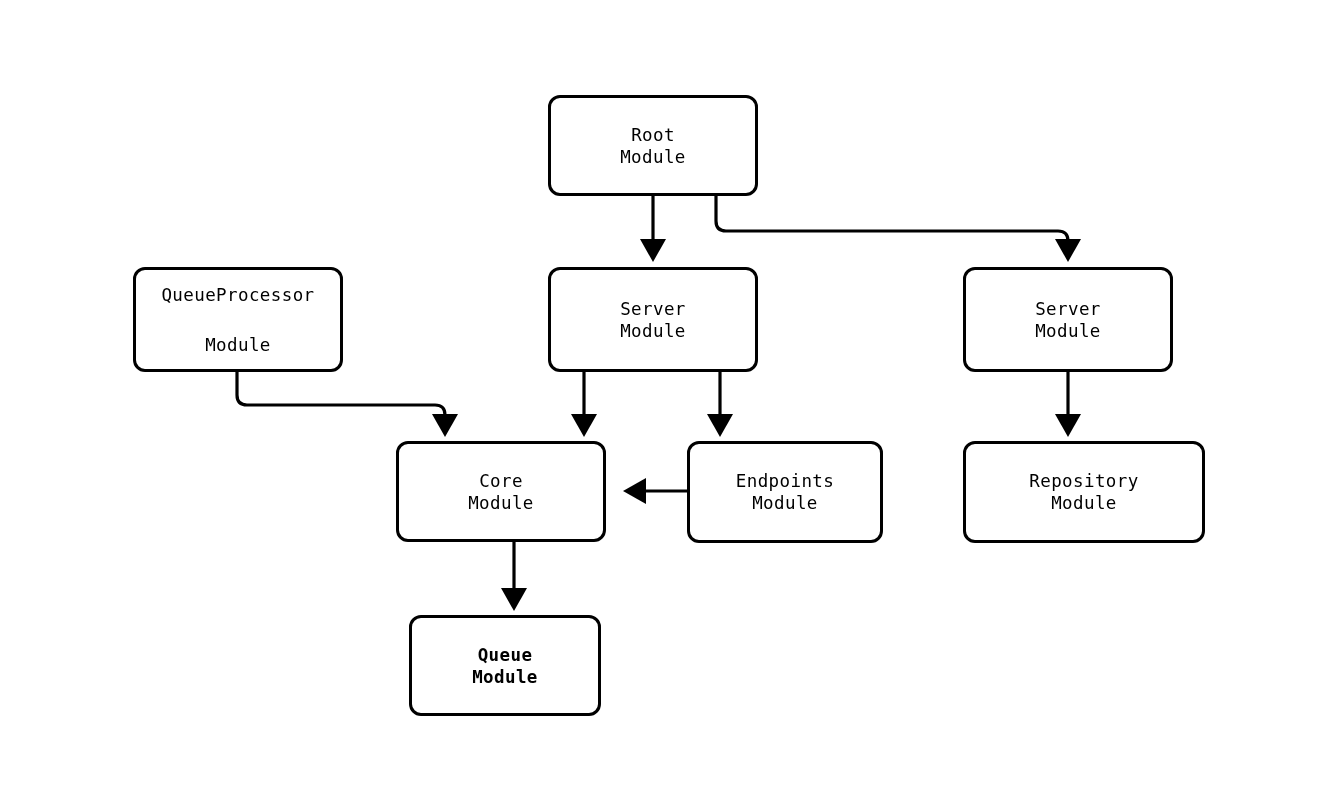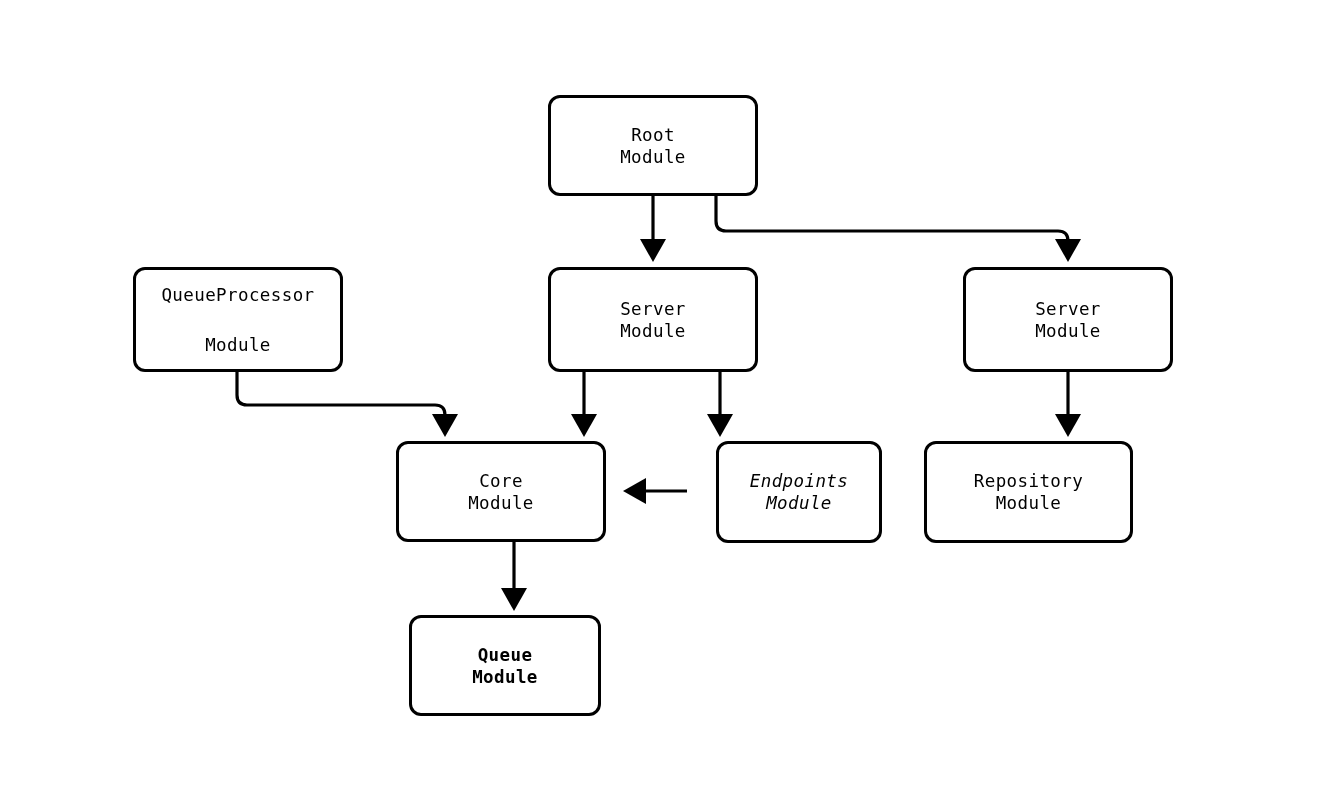--- a/index.html
+++ b/index.html
@@ -113,26 +113,26 @@
   <div class="node" style="left:963px; top:267px; width:210px; height:105px;">
     <div class="node-label">Server</div>
     <div class="node-label">Module</div>
   </div>
 
   <div class="node" style="left:396px; top:441px; width:210px; height:101px;">
     <div class="node-label">Core</div>
     <div class="node-label">Module</div>
   </div>
 
-  <div class="node" style="left:716px; top:441px; width:166px; height:102px;font-style:italic;">
+  <div class="node" style="left:687px; top:441px; width:196px; height:102px;">
     <div class="node-label">Endpoints</div>
     <div class="node-label">Module</div>
   </div>
 
-  <div class="node" style="left:924px; top:441px; width:209px; height:102px;">
+  <div class="node" style="left:963px; top:441px; width:242px; height:102px;">
     <div class="node-label">Repository</div>
     <div class="node-label">Module</div>
   </div>
 
   <div class="node" style="left:409px; top:615px; width:192px; height:101px;font-weight:bold;">
     <div class="node-label">Queue</div>
     <div class="node-label">Module</div>
   </div>
 
 </div>

